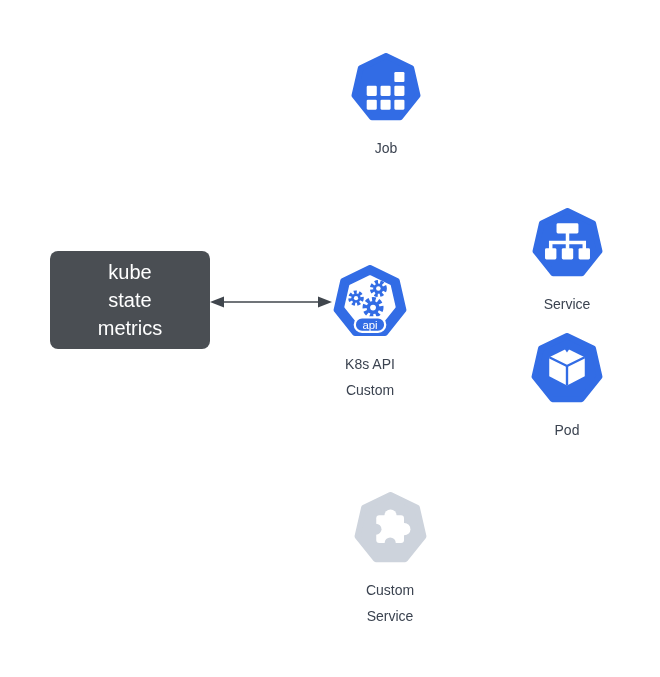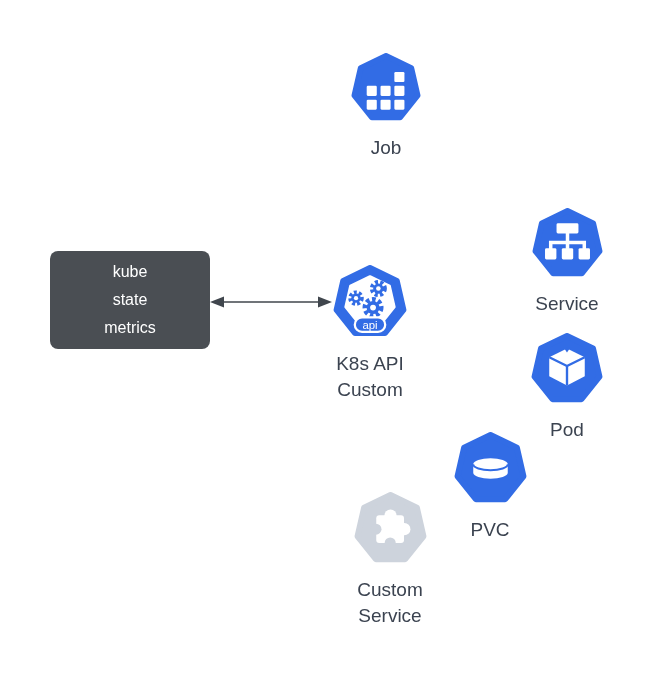--- a/index.html
+++ b/index.html
@@ -14,38 +14,38 @@
   .node {
     position: absolute;
     width: 150px;
     display: flex;
     flex-direction: column;
     align-items: center;
   }
   .node svg { display: block; }
   .node .label {
     margin-top: 10px;
-    font-size: 19px;
+    font-size: 14px;
     line-height: 26px;
     color: var(--label-text, #3B4350);
     text-align: center;
     white-space: nowrap;
   }
   .ksm-box {
     position: absolute;
     left: 50px; top: 251px;
     width: 160px; height: 98px;
     background: var(--box-bg, #4A4E53);
     border-radius: 8px;
     display: flex;
     flex-direction: column;
     justify-content: center;
     align-items: center;
     color: #ffffff;
-    font-size: 16px;
+    font-size: 20px;
     line-height: 28px;
   }
   .arrow { position: absolute; left: 209px; top: 293px; }
 
   .hept-blue { fill: var(--k8s-blue, #326CE5); stroke: var(--k8s-blue, #326CE5); stroke-width: 4; stroke-linejoin: round; }
   .hept-gray { fill: var(--custom-gray, #CDD3DC); stroke: var(--custom-gray, #CDD3DC); stroke-width: 4; stroke-linejoin: round; }
   .f-white { fill: #ffffff; }
   .s-white { stroke: #ffffff; }
   .f-blue  { fill: var(--k8s-blue, #326CE5); }
   .s-blue  { stroke: var(--k8s-blue, #326CE5); }
@@ -136,28 +136,20 @@
       <polygon class="f-white" points="25,10.5 37,16.4 37,29.2 25,35.5 13,29.2 13,16.4"></polygon>
       <g class="s-blue" fill="none" stroke-width="1.6">
         <path d="M13 16.4 L25 22.3 L37 16.4"></path>
         <path d="M25 22.3 V35.5"></path>
       </g>
       <polygon class="f-blue" points="22.6,9.6 27.4,9.6 25,13.2"></polygon>
     </svg>
     <div class="label">Pod</div>
   </div>
 
-  <div class="node" style="left:415px;top:432px">
-    <svg width="75" height="75" viewBox="0 0 50 50">
-      <polygon class="hept-blue" points="25,2 42.59,10.47 46.94,29.51 34.76,44.77 15.24,44.77 3.06,29.51 7.41,10.47"></polygon>
-      <path class="f-white" d="M13.5 21.5 a11.5 4 0 0 1 23 0 v5.6 a11.5 4 0 0 1 -23 0 z"></path>
-      <path class="s-blue" fill="none" stroke-width="1.3" d="M13.5 21.5 a11.5 4 0 0 0 23 0"></path>
-    </svg>
-    <div class="label">PVC</div>
-  </div>
 
   <div class="node" style="left:315px;top:492px">
     <svg width="75" height="75" viewBox="0 0 50 50">
       <polygon class="hept-gray" points="25,2 42.59,10.47 46.94,29.51 34.76,44.77 15.24,44.77 3.06,29.51 7.41,10.47"></polygon>
       <g class="f-white">
         <rect x="15.5" y="15.5" width="18.5" height="18.5" rx="2"></rect>
         <circle cx="25" cy="15.8" r="4.1"></circle>
         <circle cx="34.2" cy="24.8" r="4.1"></circle>
       </g>
       <g class="f-gray">

